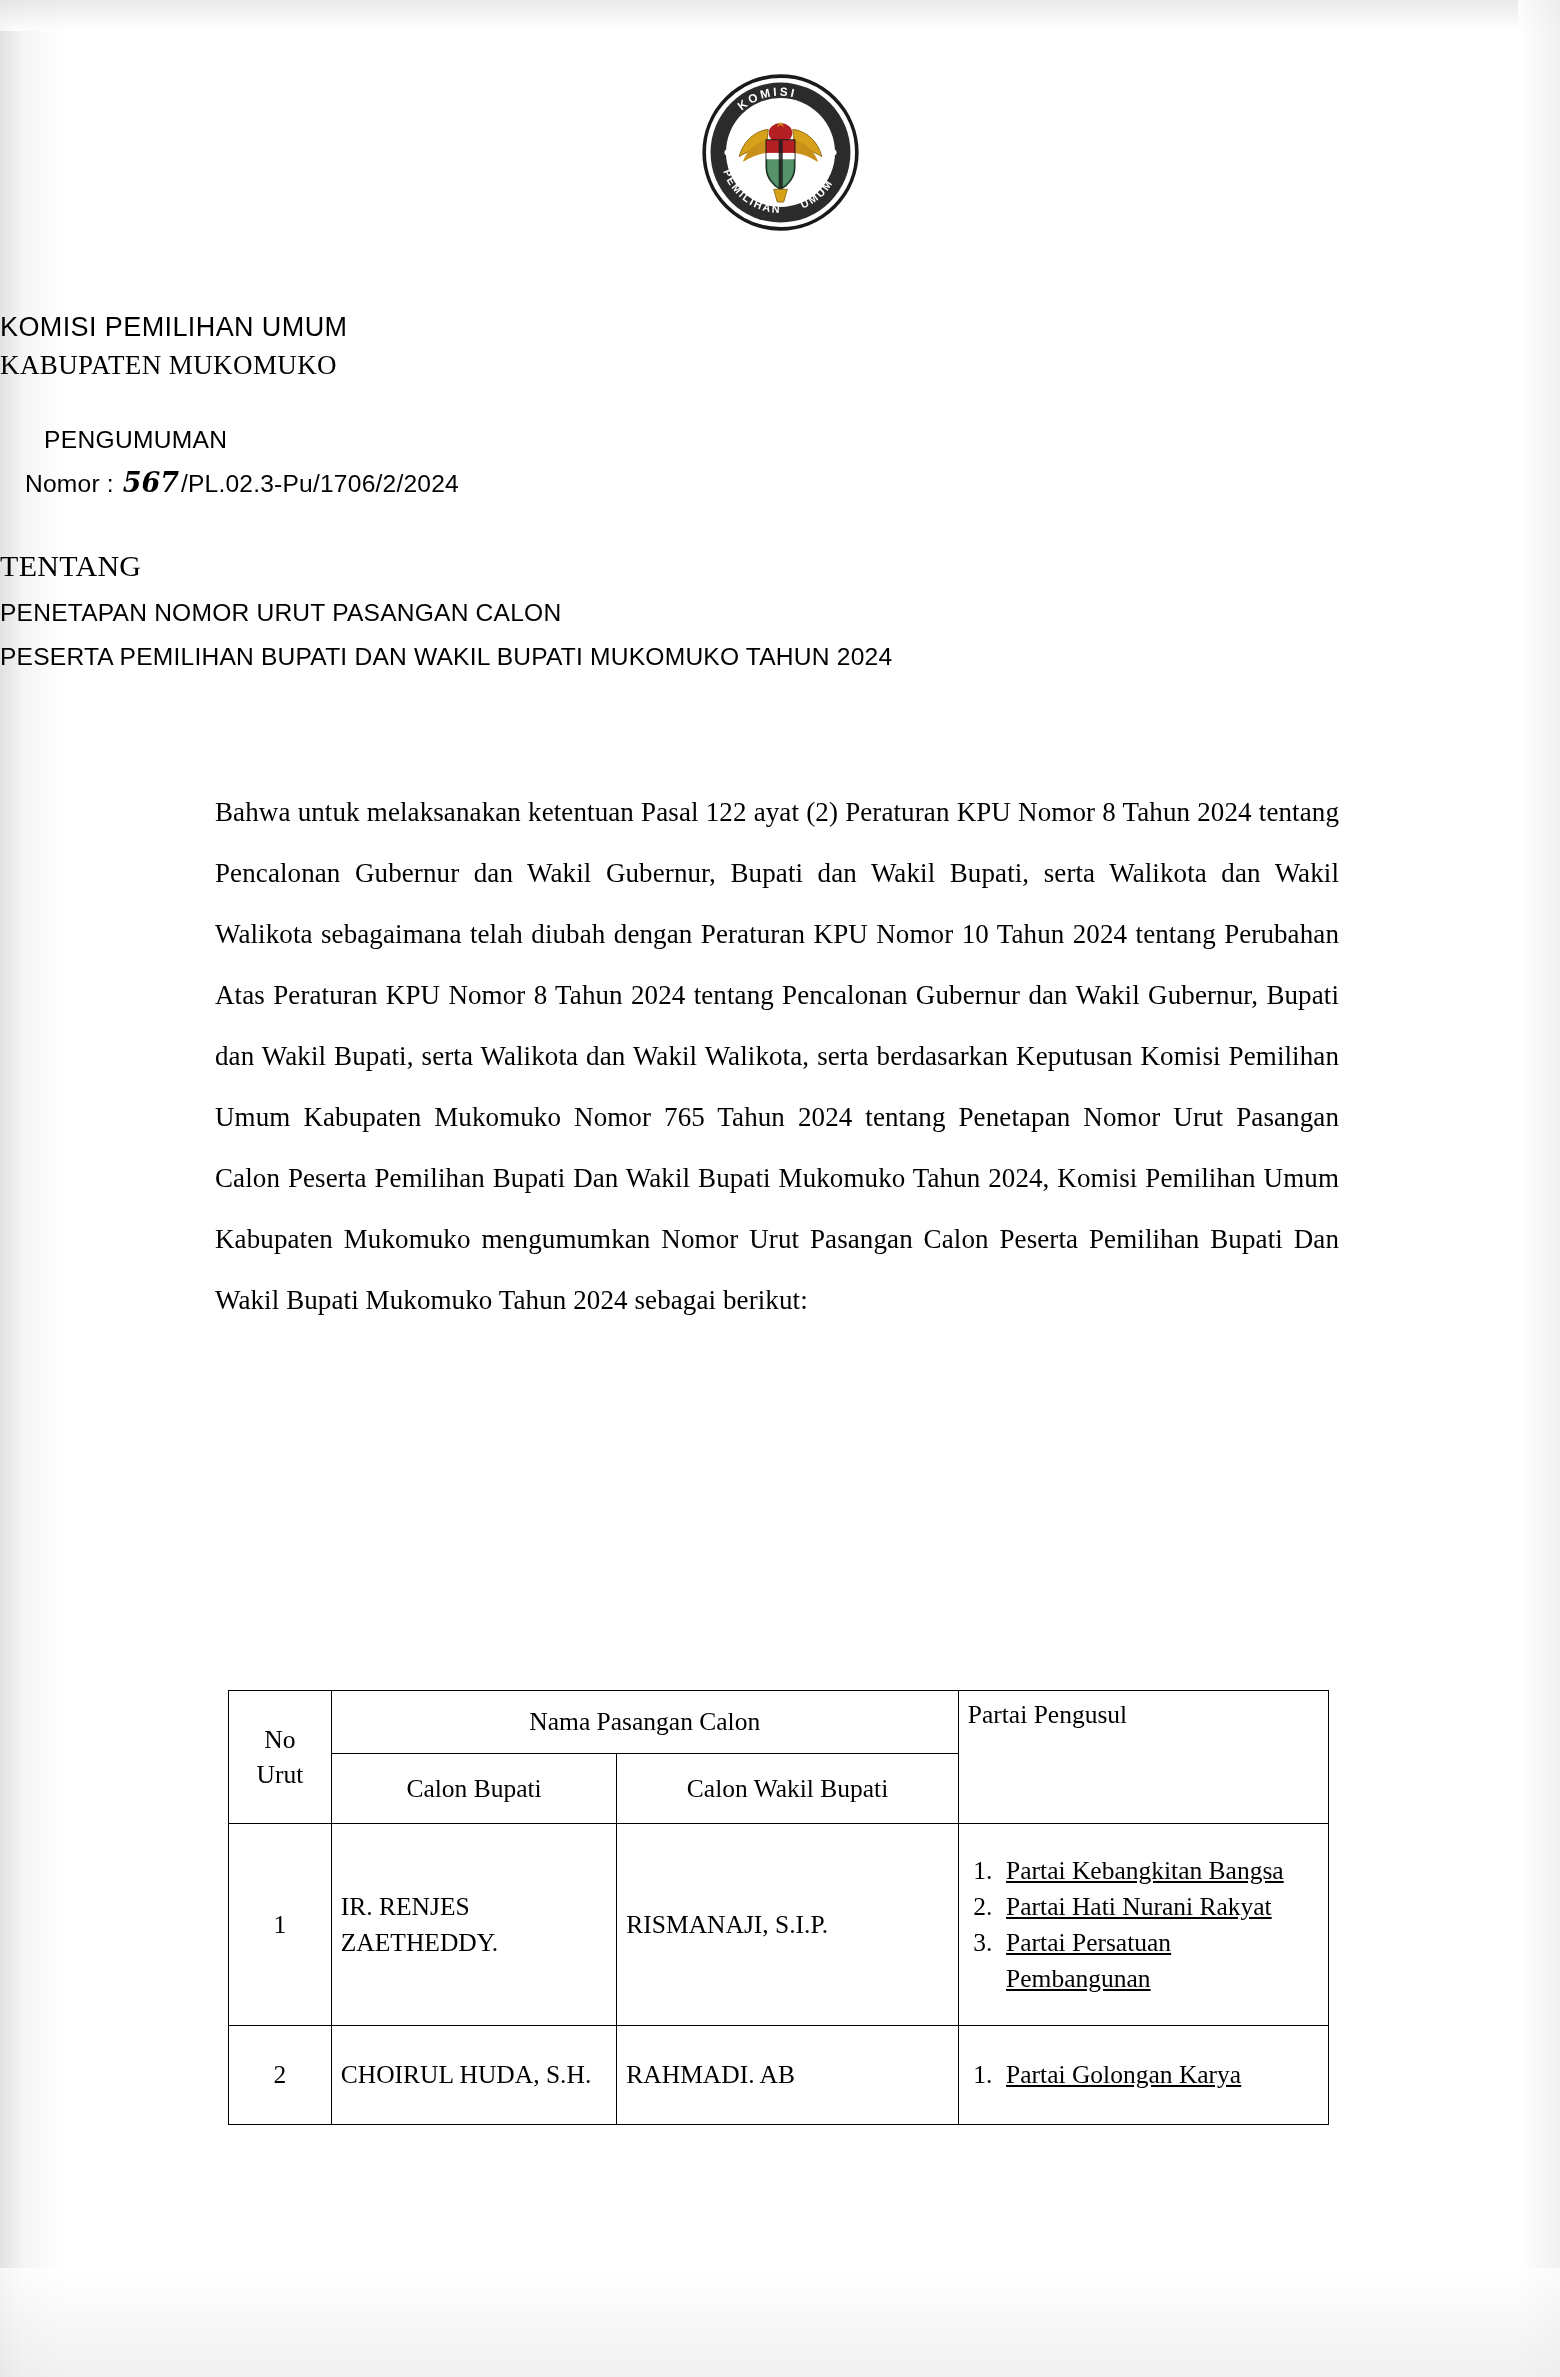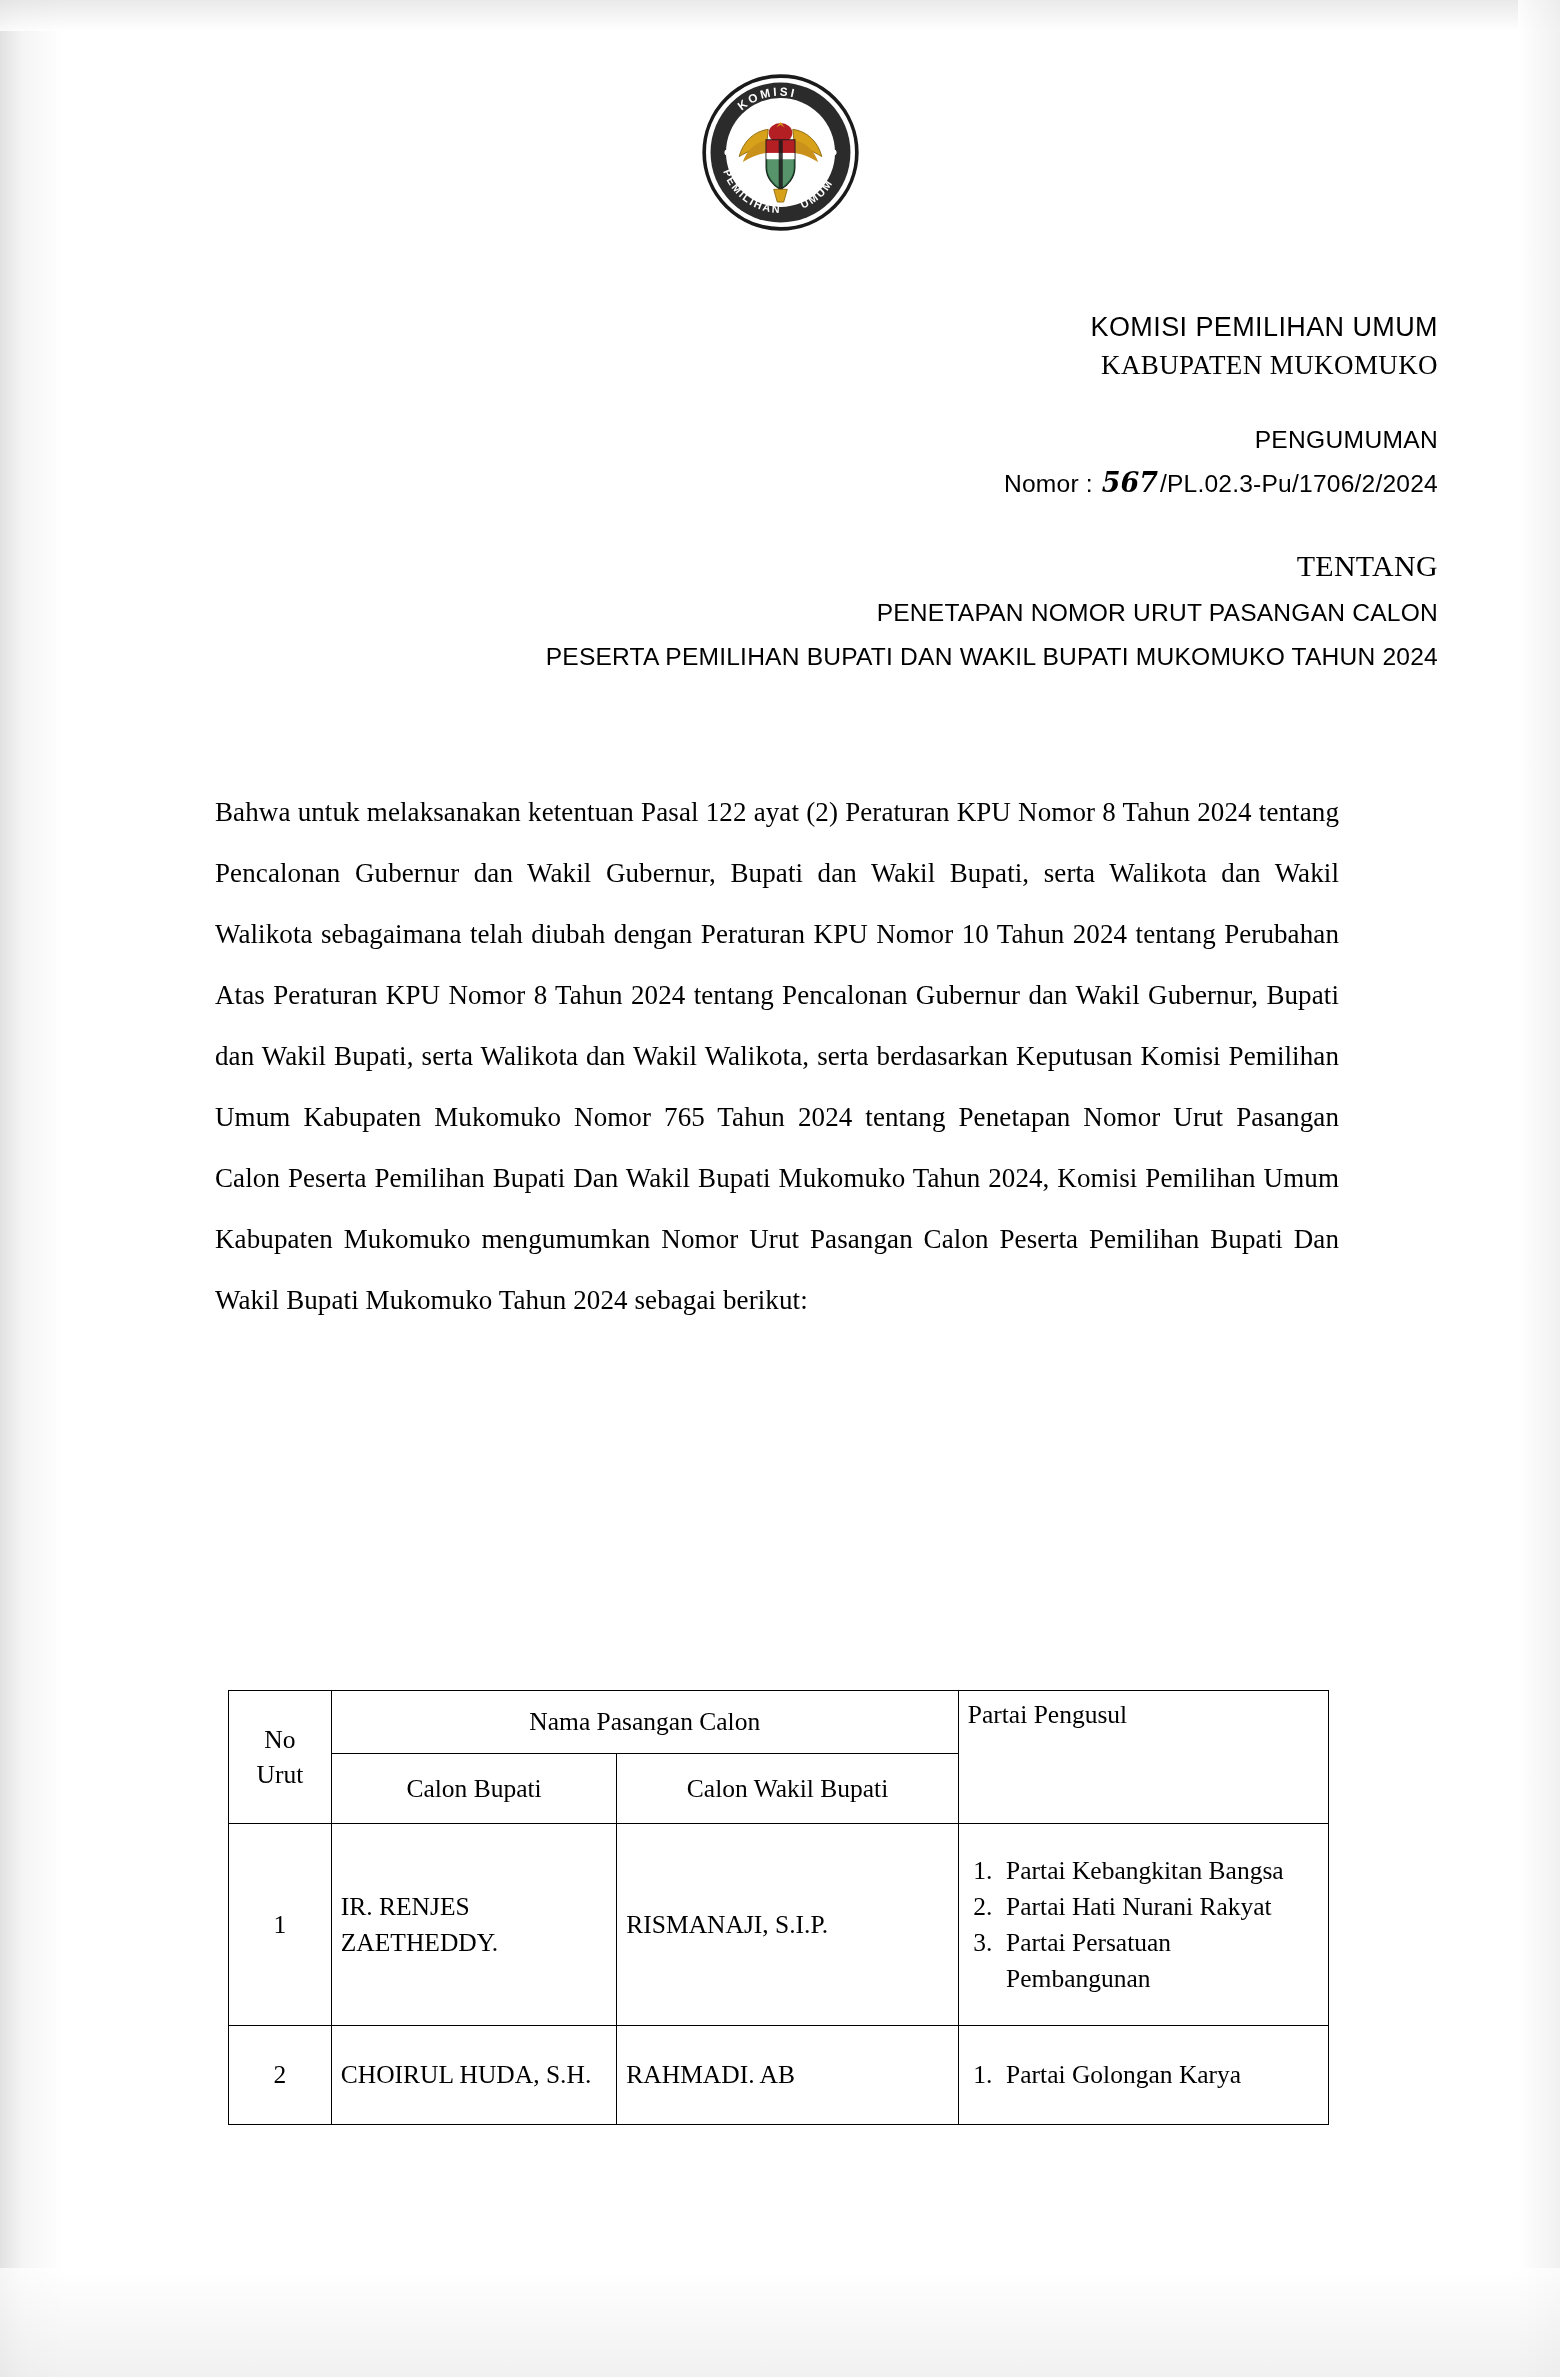--- a/index.html
+++ b/index.html
@@ -78,24 +78,24 @@
     display: inline-block;
     width: 159px;
     height: 159px;
     position: relative;
   }
   .logo svg { display:block; }
 
   
   .head-block {
     position: absolute;
-    left: 12px;
+    left: 0;
     top: 308px;
     width: 1426px;
-    text-align: right;
+    text-align: left;
     font-family: "Liberation Sans", sans-serif;
   }
   .head-line1 {
     font-size: 27px;
     letter-spacing: 0.4px;
     line-height: 38px;
   }
   .head-line2 {
     font-size: 27px;
     letter-spacing: 0.4px;
@@ -211,20 +211,21 @@
     text-align: left;
     padding: 7.3px 9px 9px 12.8px;
   }
   ol.party-list {
     margin: 0;
     padding-left: 31px;
     line-height: 36px;
   }
   ol.party-list li {
     padding-left: 7.3px;
+    text-decoration: underline;
   }
   .row-tall td { height: 190px; }
   .row-short td { height: 87px; }
 </style>
 </head>
 <body>
 
 <div class="page">
   <div class="scan-edge-left"></div>
   <div class="scan-edge-top"></div>

